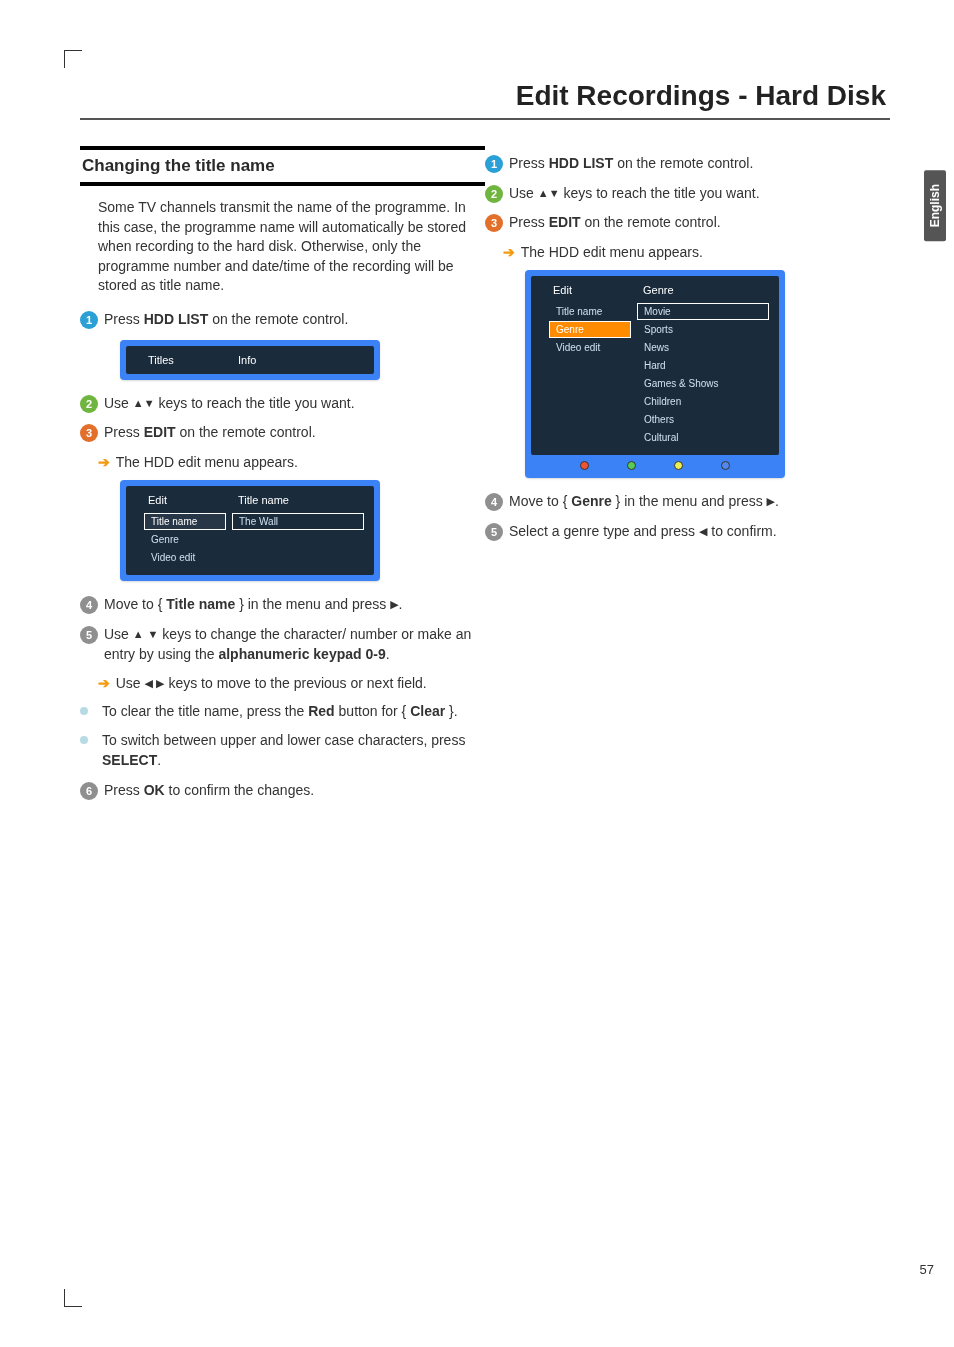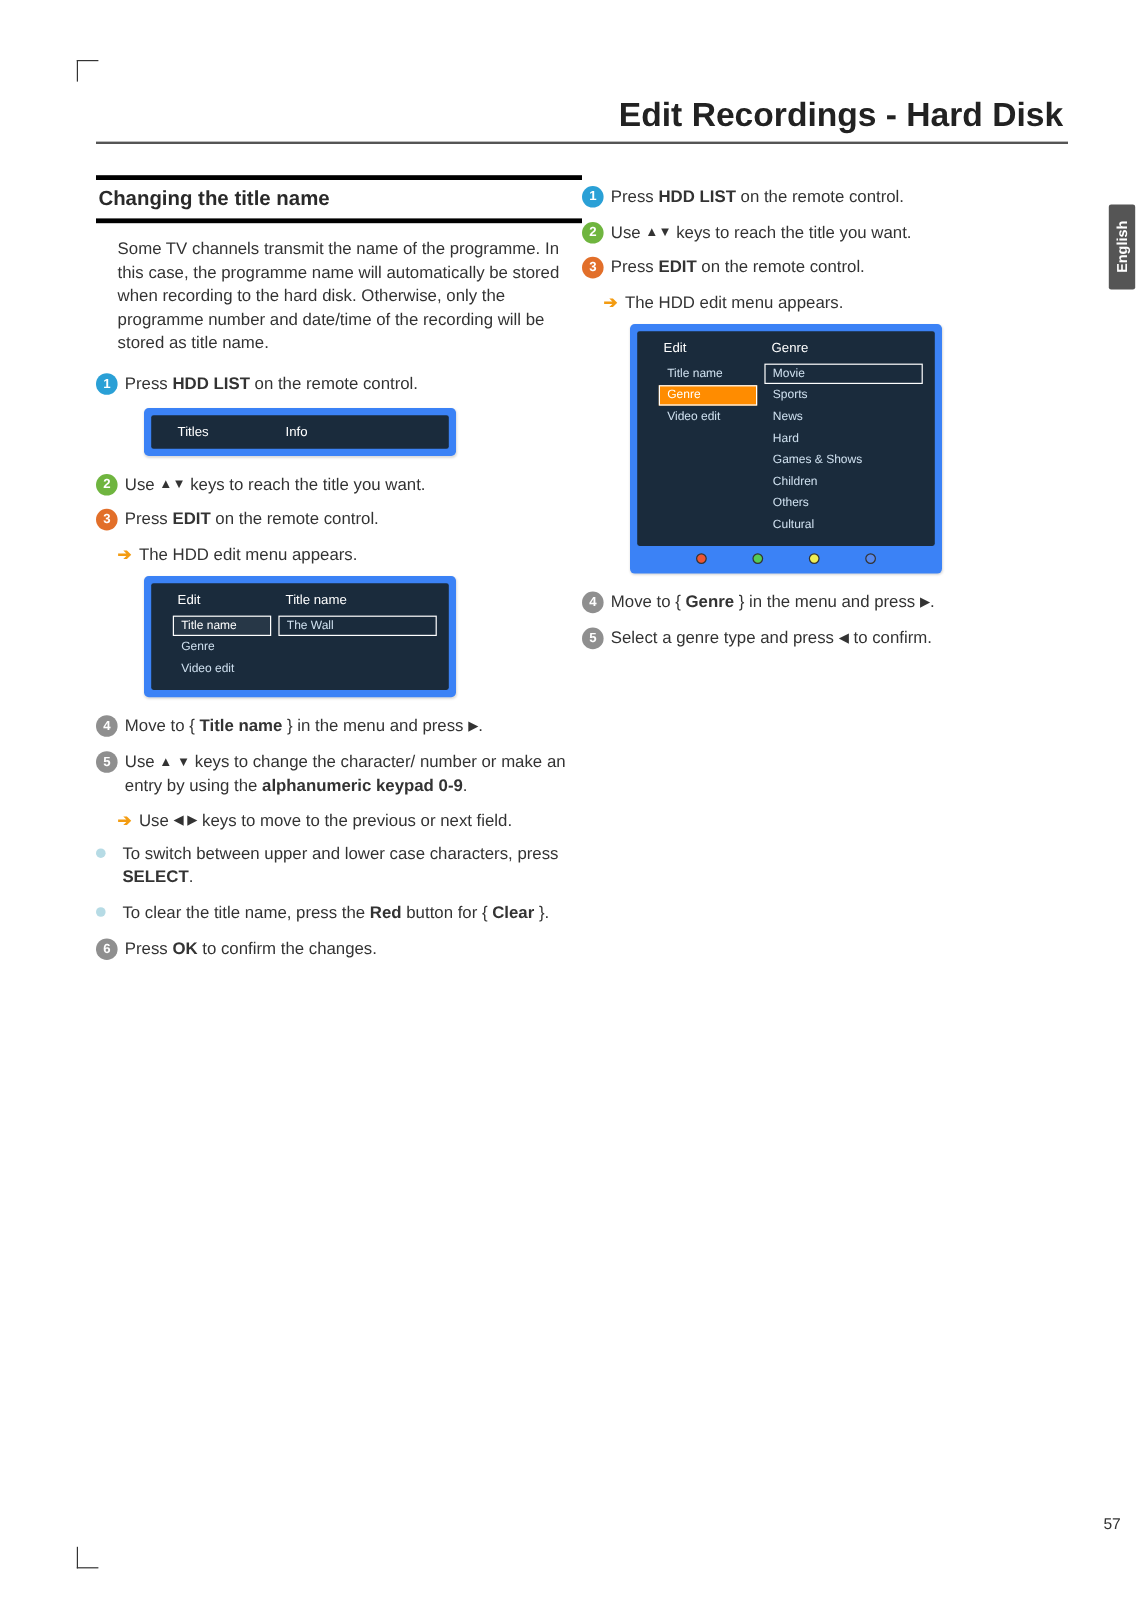--- a/index.html
+++ b/index.html
@@ -124,25 +124,25 @@
         <div class="step-num c5">5</div>
         <div class="step-text"><span>Use </span><span class="tri">▲</span> <span class="tri">▼</span><span> keys to change the character/ number or make an entry by using the </span><span class="bold">alphanumeric keypad 0-9</span><span>.</span></div>
       </div>
       <div class="arrow-sub">
           <span class="arr">➔</span>
           <span><span>Use </span><span class="tri">◀ ▶</span><span> keys to move to the previous or next field.</span></span>
         </div>
 
       <div class="bullet">
         <div class="bullet-dot"></div>
-        <div class="step-text"><span>To switch between upper and lower case characters, press </span><span class="bold">SELECT</span><span>.</span></div>
+        <div class="step-text"><span>To clear the title name, press the </span><span class="bold">Red</span><span> button for { </span><span class="bold">Clear</span><span> }.</span></div>
       </div>
       <div class="bullet">
         <div class="bullet-dot"></div>
-        <div class="step-text"><span>To clear the title name, press the </span><span class="bold">Red</span><span> button for { </span><span class="bold">Clear</span><span> }.</span></div>
+        <div class="step-text"><span>To switch between upper and lower case characters, press </span><span class="bold">SELECT</span><span>.</span></div>
       </div>
 
       <div class="step">
         <div class="step-num c6">6</div>
         <div class="step-text"><span>Press </span><span class="bold">OK</span><span> to confirm the changes.</span></div>
       </div>
     </div>
 
     <div class="col">
 

